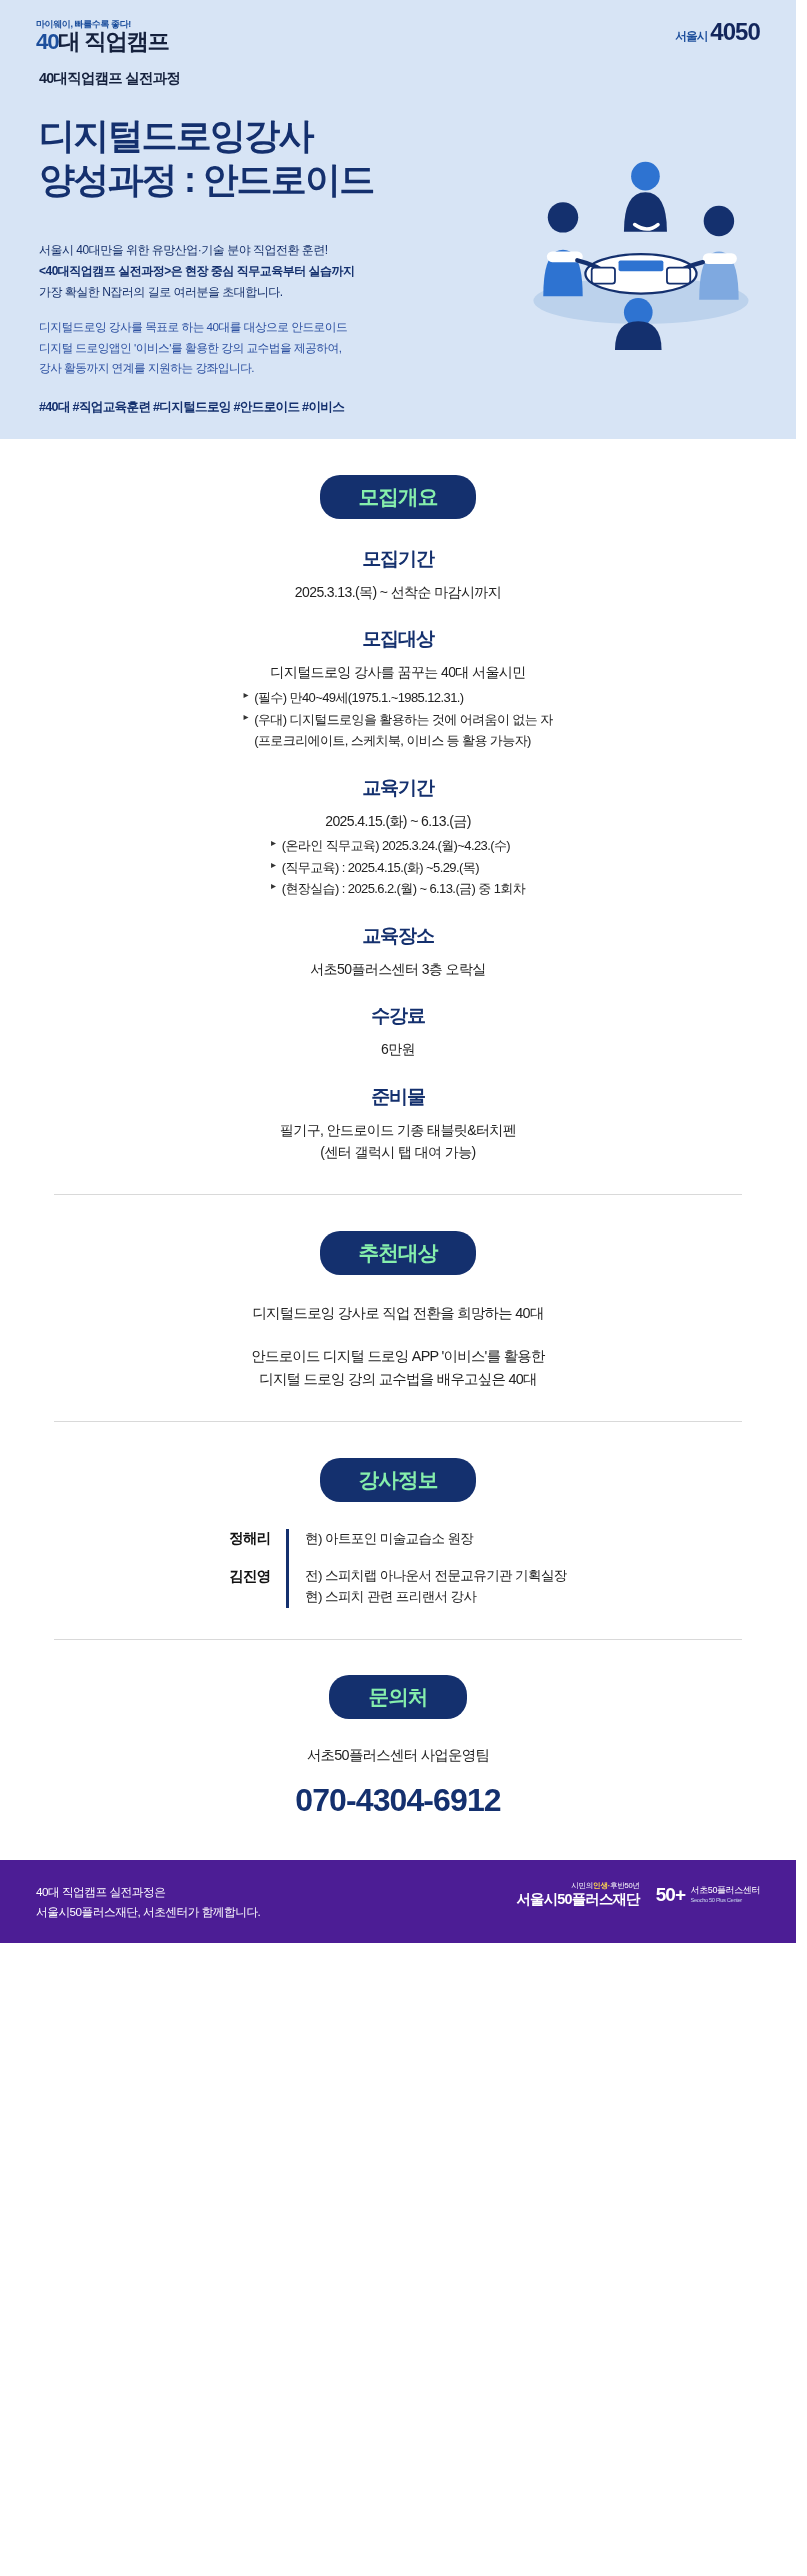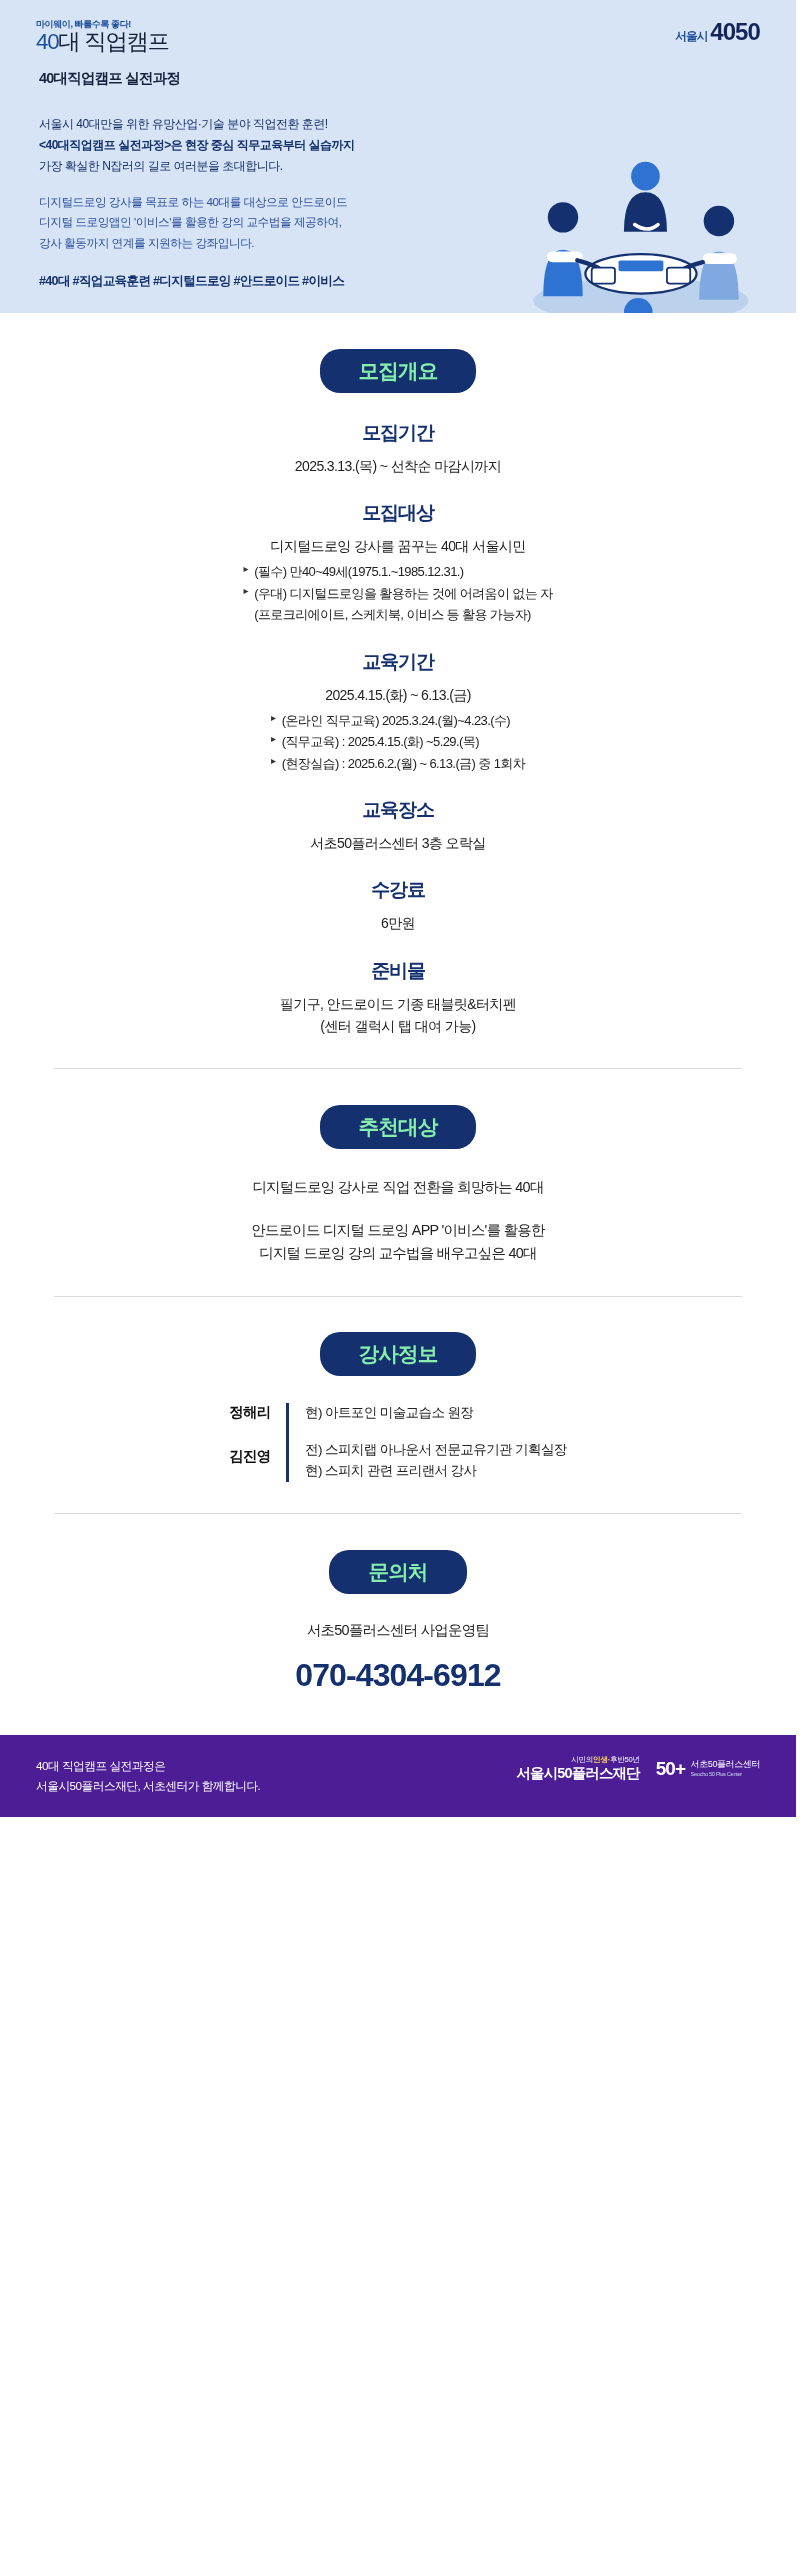--- a/index.html
+++ b/index.html
@@ -24,21 +24,21 @@
     justify-content: space-between;
     align-items: flex-start;
     padding: 20px 36px 0 36px;
   }
   .logo-40 { line-height: 1; }
   .logo-40 .tag {
     font-size: 9px; color: #1c4e9c; font-weight: bold; letter-spacing: -0.4px;
     margin-bottom: 1.8px;
   }
   .logo-40 .main {
-    font-size: 22.4px; font-weight: normal; letter-spacing: -1.3px;
+    font-size: 22.4px; font-weight: bold; letter-spacing: -1.3px;
   }
   .logo-40 .main .num { color: #1c4e9c; }
   .logo-40 .main .word { color: #15213d; }
   .logo-5060 {
     font-size: 20.6px; font-weight: bold; letter-spacing: -0.9px; line-height: 1;
     display: flex; align-items: baseline;
   }
   .logo-5060 .s { color: #1c4e9c; font-size: 11.7px; margin-right: 2.7px; }
   .logo-5060 .n { color: #13265c; font-size: 24px; }
 
@@ -107,21 +107,21 @@
   
   .inst-table {
     display: flex; justify-content: center; margin-top: 9px; gap: 0;
   }
   .inst-names {
     text-align: right; padding-right: 16px;
   }
   .inst-names div {
     font-size: 14.4px; font-weight: bold; color: #111; letter-spacing: -0.7px;
   }
-  .inst-names div:first-child { margin-bottom: 25px; }
+  .inst-names div:first-child { margin-bottom: 19px; }
   .inst-bar { width: 2.7px; background: #14306e; }
   .inst-desc { padding-left: 16px; text-align: left; }
   .inst-desc div {
     font-size: 13.5px; color: #222; letter-spacing: -0.6px; line-height: 1.55;
   }
   .inst-desc .grp1 { margin-bottom: 16px; }
 
   .contact { text-align: center; }
   .contact .org {
     font-size: 14.4px; color: #222; letter-spacing: -0.7px; margin-bottom: 9px;
@@ -196,20 +196,24 @@
         <circle cx="172" cy="218" r="16" fill="#2e73d1"></circle>
         <path d="M146 260 q0 -32 26 -32 q26 0 26 32 z" fill="#14306e"></path>
       </g>
 
       <rect x="120" y="168" width="26" height="18" rx="3" fill="#ffffff" stroke="#14306e" stroke-width="2"></rect>
       <rect x="204" y="168" width="26" height="18" rx="3" fill="#ffffff" stroke="#14306e" stroke-width="2"></rect>
     </svg>
 
     <div class="hero-body">
       <div class="eyebrow">40대직업캠프 실전과정</div>
+      <div class="hero-title">
+        <div>디지털드로잉강사</div>
+        <div>양성과정 : 안드로이드</div>
+      </div>
       <div class="hero-desc">
         <div>서울시 40대만을 위한 유망산업·기술 분야 직업전환 훈련!</div>
         <div class="hl">&lt;40대직업캠프 실전과정&gt;은 현장 중심 직무교육부터 실습까지</div>
         <div>가장 확실한 N잡러의 길로 여러분을 초대합니다.</div>
       </div>
       <div class="hero-desc2">
         <div>디지털드로잉 강사를 목표로 하는 40대를 대상으로 안드로이드</div>
         <div>디지털 드로잉앱인 '이비스'를 활용한 강의 교수법을 제공하여,</div>
         <div>강사 활동까지 연계를 지원하는 강좌입니다.</div>
       </div>

